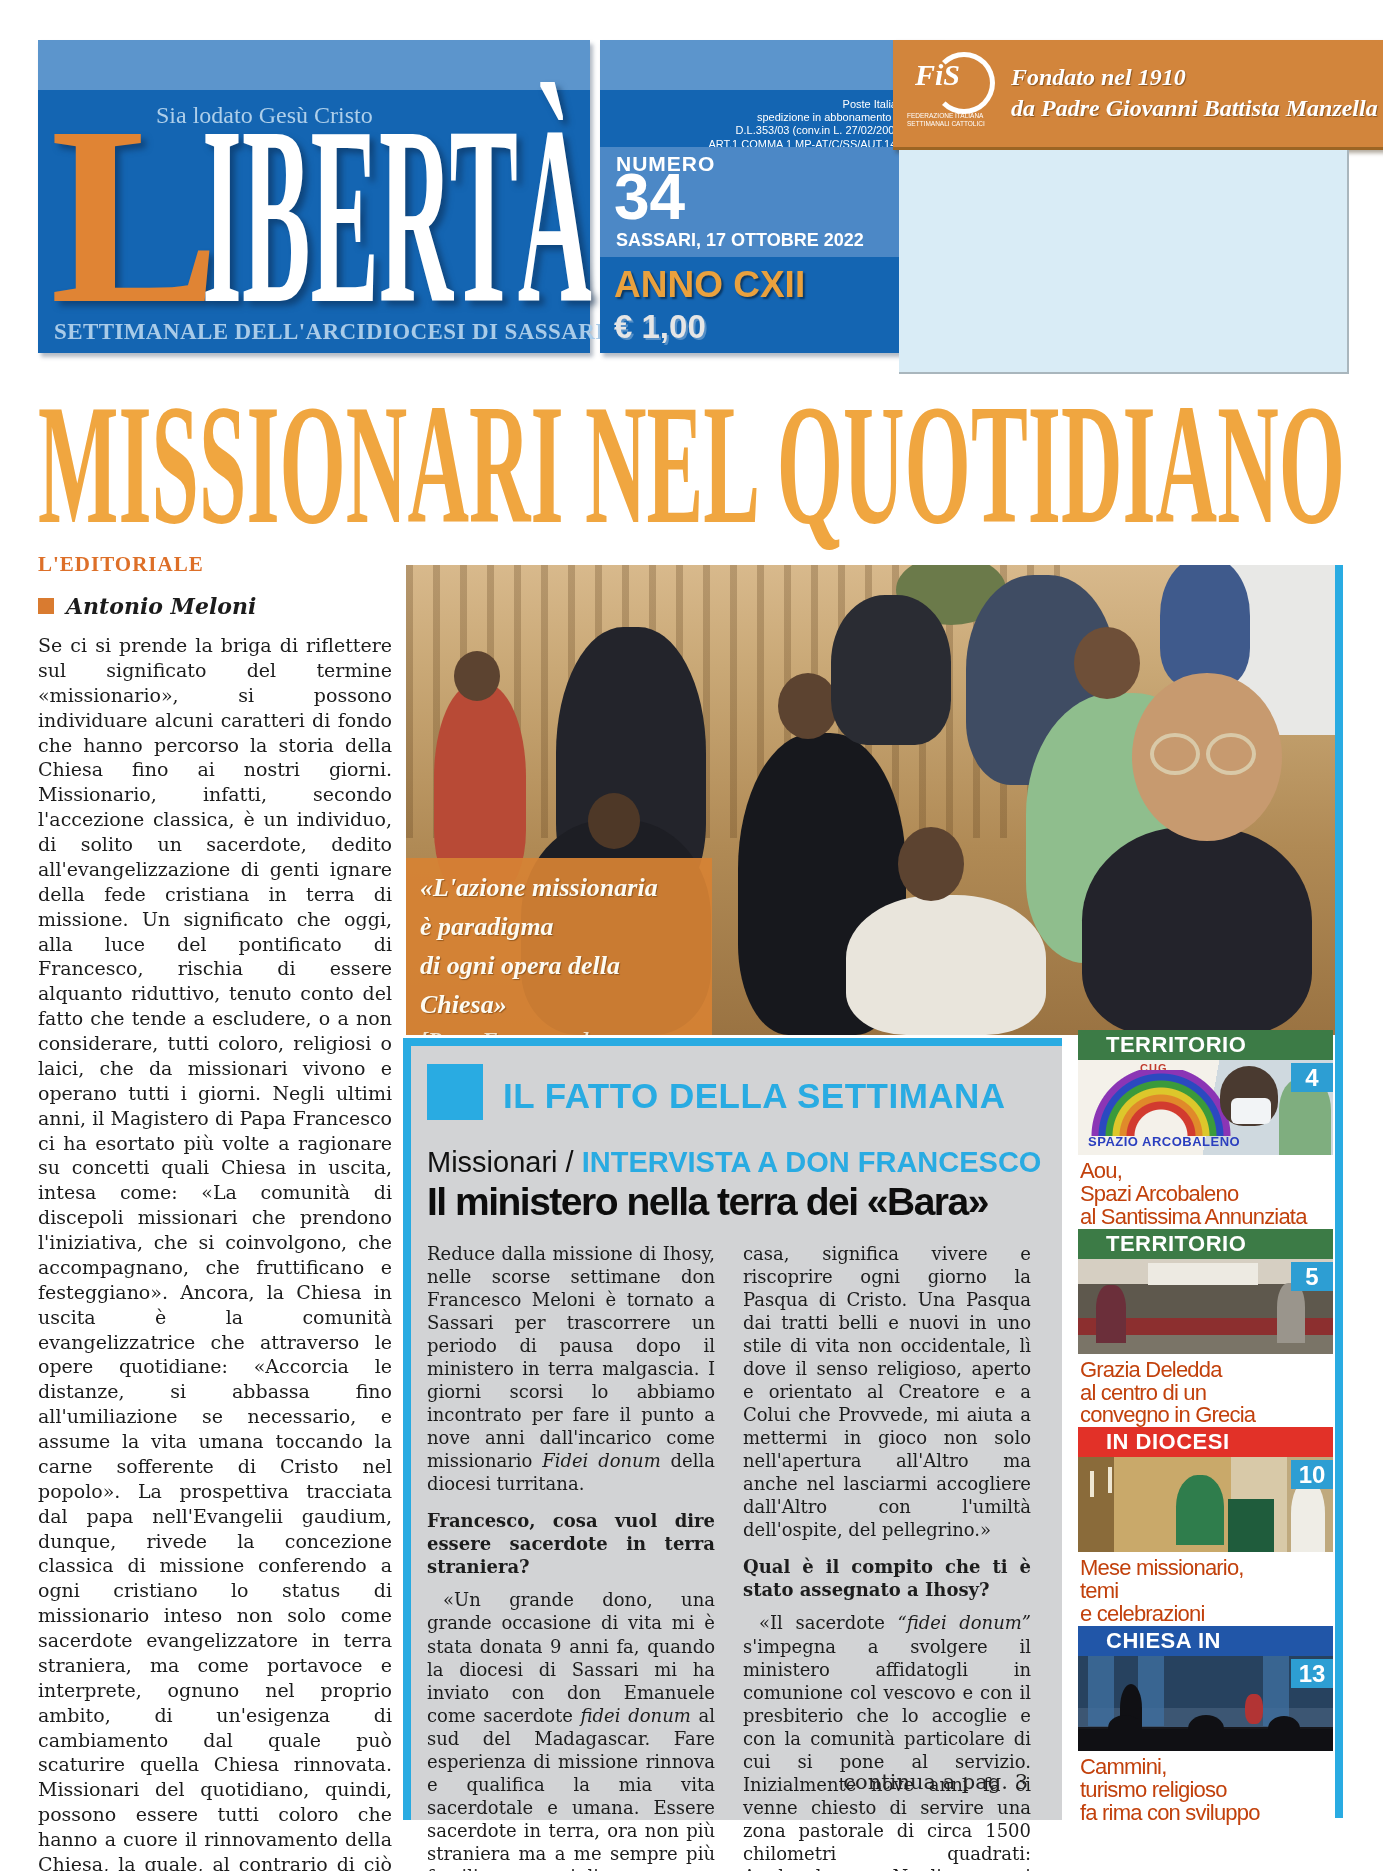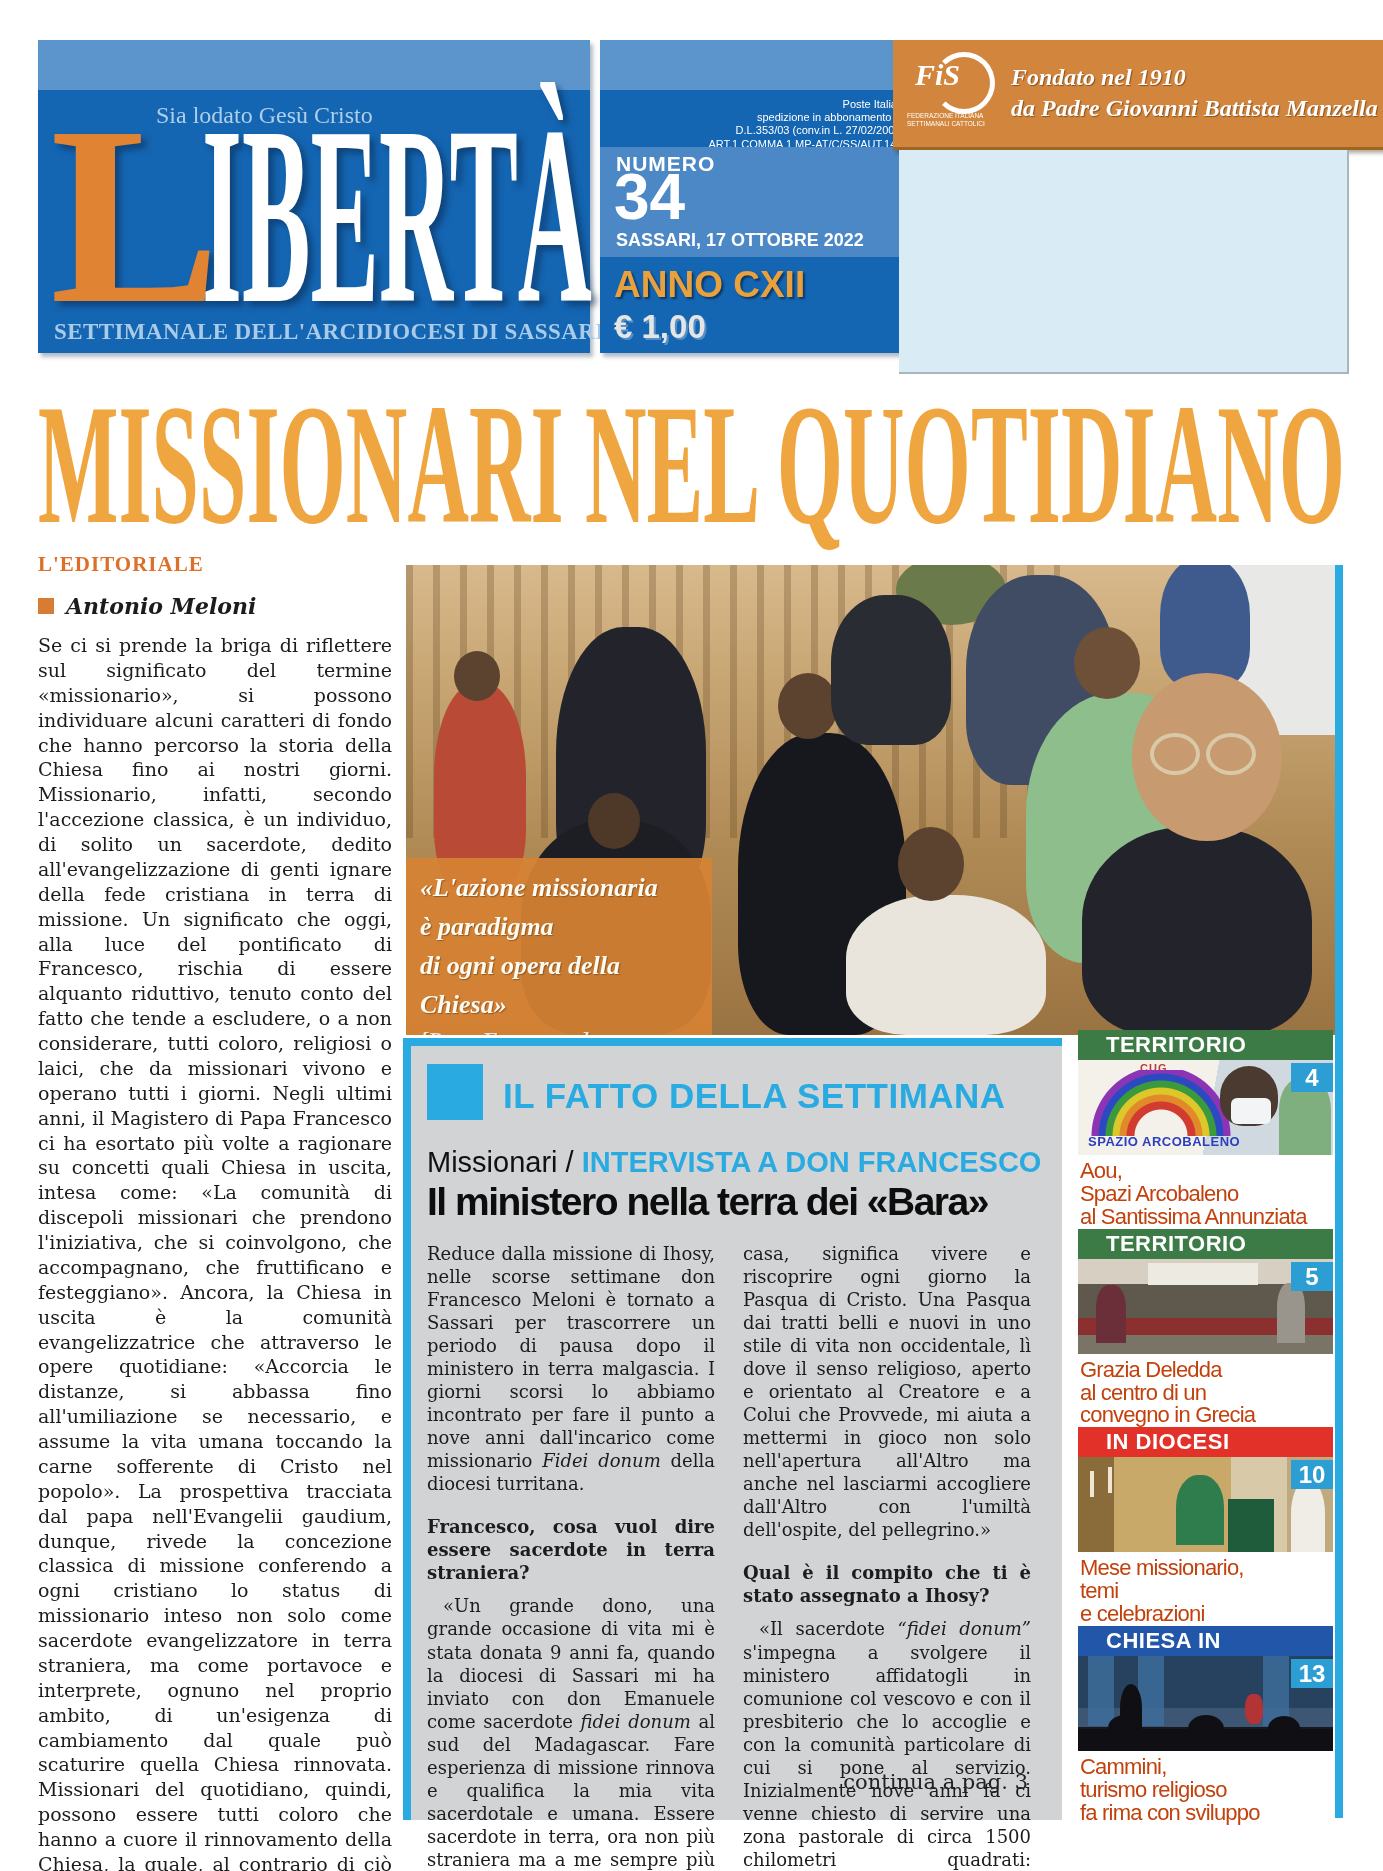--- a/index.html
+++ b/index.html
@@ -55,21 +55,21 @@
   #feature{position:absolute;left:403px;top:1038px;width:659px;height:782px;background:#D2D3D5;border-top:8px solid #29ABE2;border-left:8px solid #29ABE2;box-sizing:border-box;}
   #feat-square{position:absolute;left:16px;top:18px;width:56px;height:56px;background:#29ABE2;}
   #feat-label{position:absolute;left:92px;top:30px;color:#29ABE2;font-family:"Liberation Sans",sans-serif;font-weight:bold;font-size:35px;letter-spacing:.5px;white-space:nowrap;}
   #feat-kicker{position:absolute;left:16px;top:100px;font-family:"Liberation Sans",sans-serif;font-size:29px;white-space:nowrap;}
   #kicker-plain{color:#111111;}
   #kicker-highlight{color:#29ABE2;font-weight:bold;}
   #feat-headline{position:absolute;left:16px;top:134px;color:#0d0d0d;font-family:"Liberation Sans",sans-serif;font-weight:bold;font-size:39px;letter-spacing:-1.5px;white-space:nowrap;}
   #feat-cols{position:absolute;left:16px;top:196px;width:604px;display:flex;gap:28px;}
   .feat-col{width:288px;}
   .fk-p{margin:0 0 10px 0;font-size:18px;line-height:1.28;color:#1c1c1c;text-align:justify;hyphens:auto;-webkit-hyphens:auto;}
-  .fk-p.bold{font-weight:bold;margin-top:20px;}
+  .fk-p.bold{font-weight:bold;margin-top:14px;}
   .fk-p.indent{text-indent:16px;}
   #continua{position:absolute;right:34px;bottom:26px;font-size:21px;color:#222;}
 
   
   #sidebar{position:absolute;left:1078px;top:1030px;width:255px;}
   .sb-item{position:relative;}
   .sb-bar{height:30px;line-height:30px;padding-left:28px;color:#ffffff;font-family:"Liberation Sans",sans-serif;font-weight:bold;font-size:22px;letter-spacing:.5px;}
   .bar-green{background:#3C7B46;}
   .bar-red{background:#E23128;}
   .bar-navy{background:#2156A8;}

